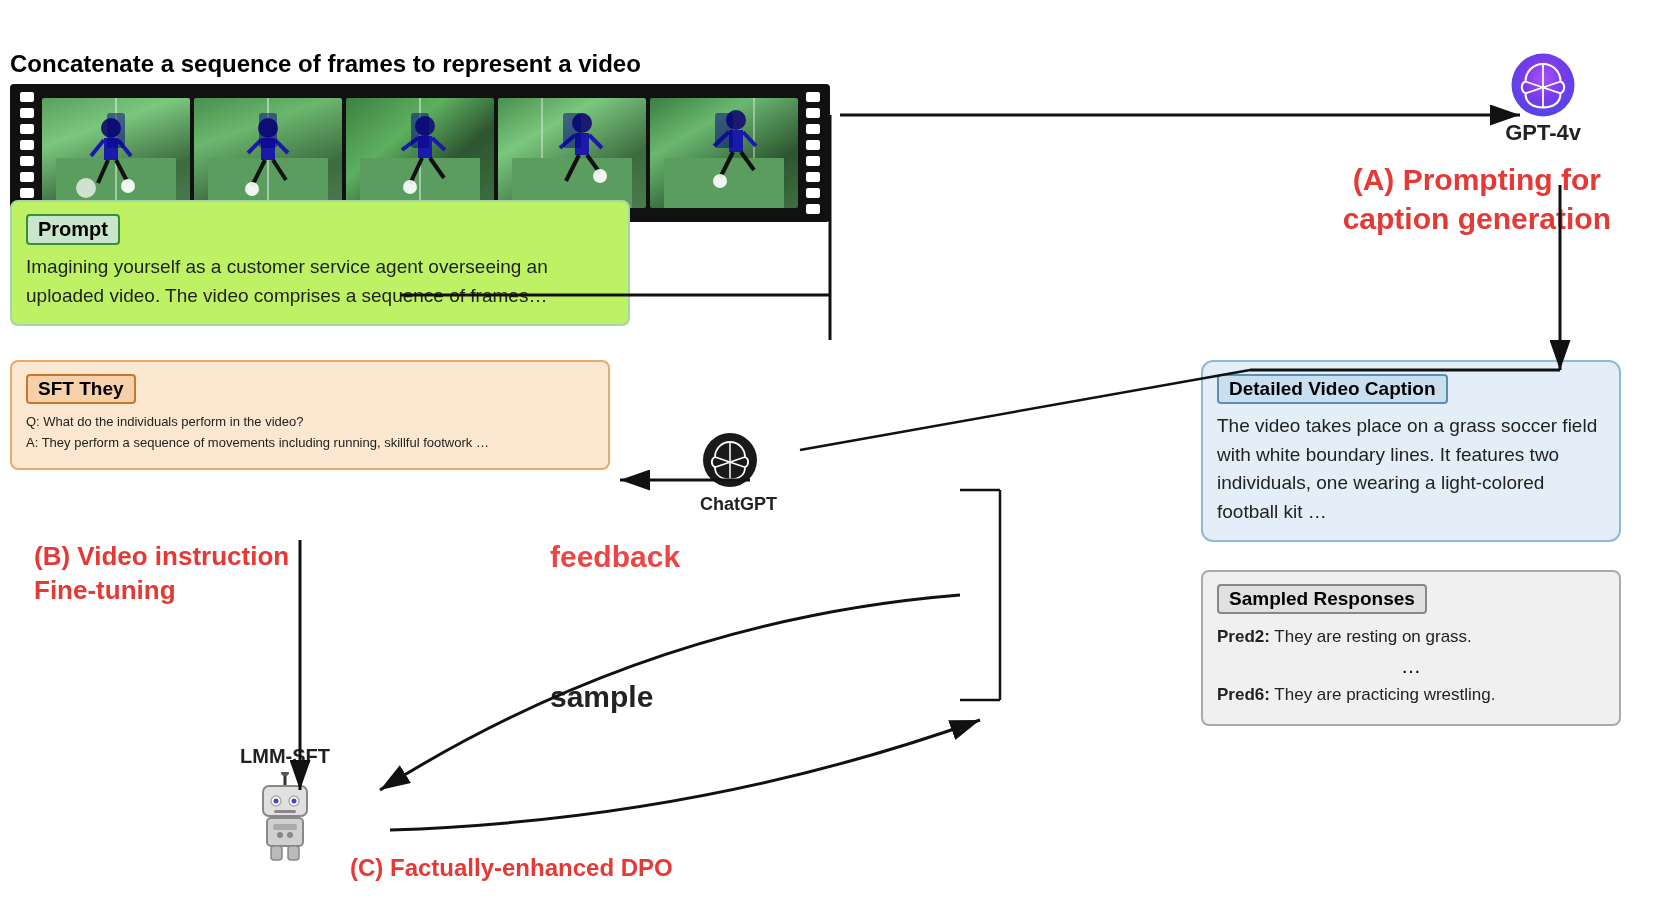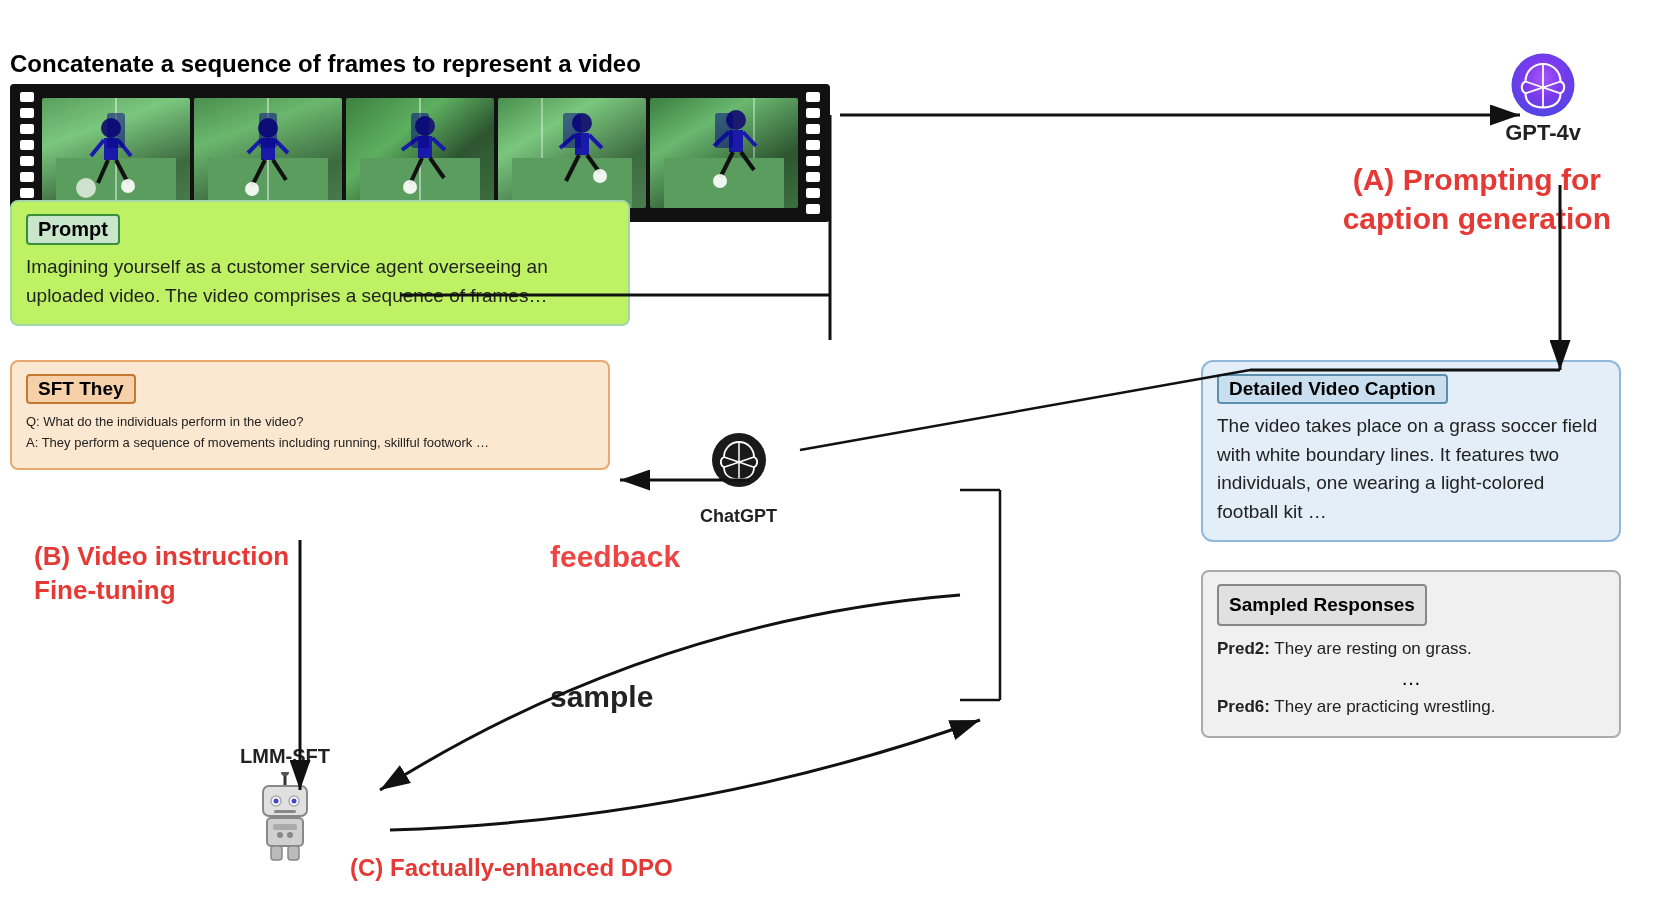--- a/index.html
+++ b/index.html
@@ -199,21 +199,21 @@
       border-radius: 8px;
       padding: 12px 14px 14px 14px;
     }
 
     .sampled-label {
       display: inline-block;
       background: #e0e0e0;
       border: 2px solid #888;
       font-weight: bold;
       font-size: 19px;
-      padding: 8px 10px;
+      padding: 2px 10px;
       border-radius: 4px;
       margin-bottom: 8px;
     }
 
     .sampled-item {
       font-size: 17px;
       line-height: 1.8;
       color: #222;
     }
 
@@ -268,22 +268,22 @@
       margin-left: 24px;
     }
 
     
     .chatgpt-box {
       position: absolute;
       top: 430px;
       left: 700px;
       display: flex;
       flex-direction: column;
-      align-items: center;
-      gap: 16px;
+      align-items: flex-start;
+      gap: 4px;
     }
 
     .chatgpt-logo {
       width: 60px;
       height: 60px;
     }
 
     .chatgpt-label {
       font-size: 18px;
       font-weight: bold;

